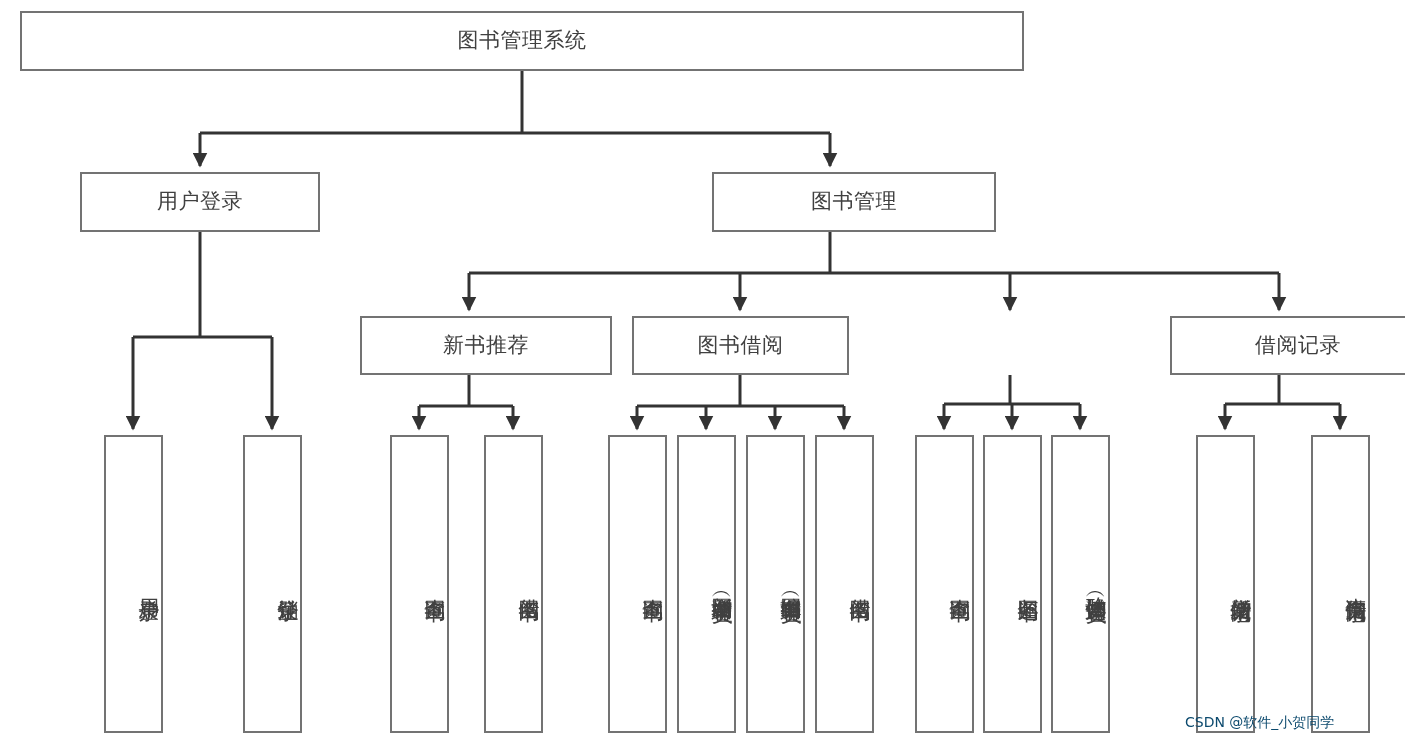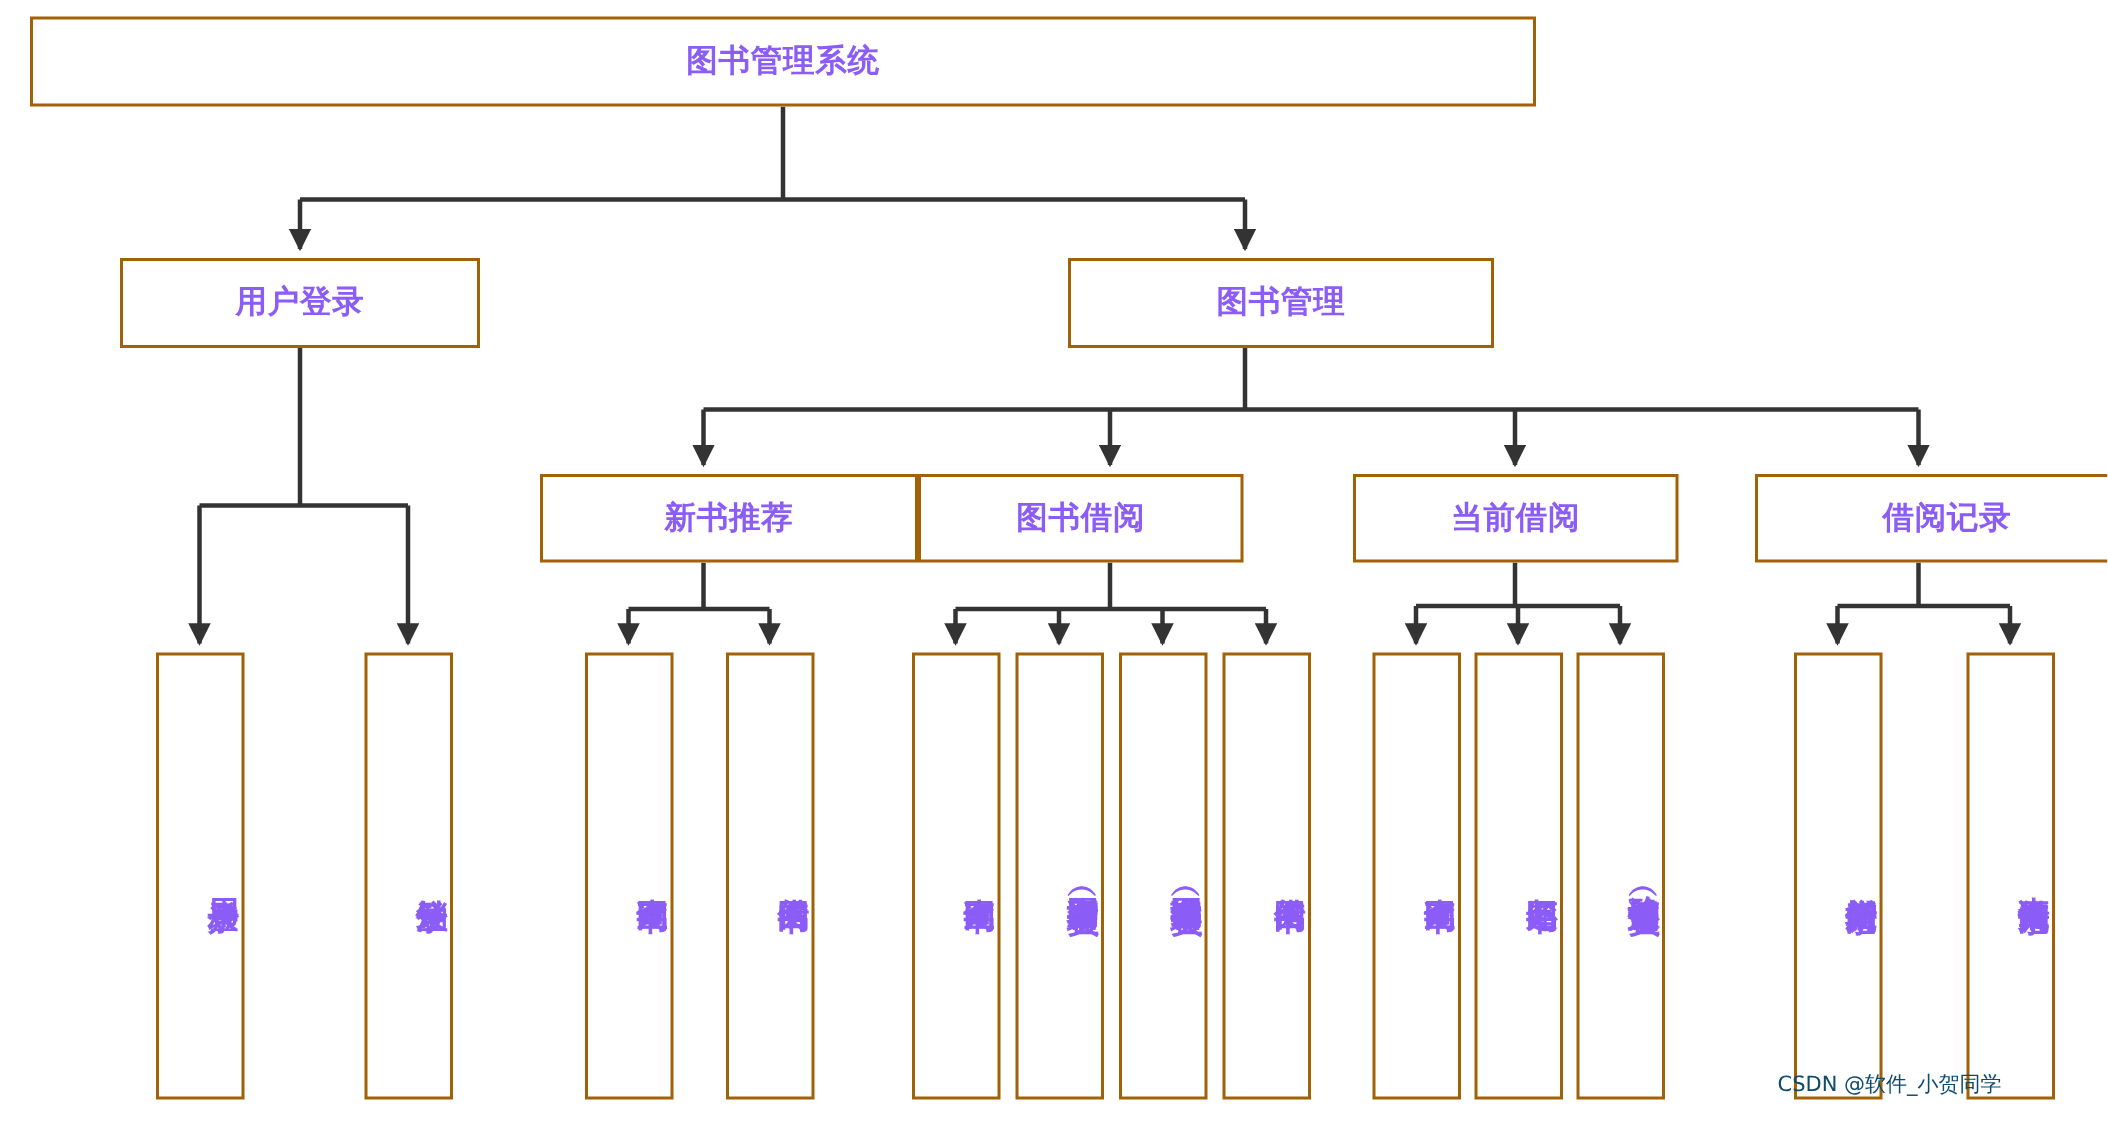--- a/index.html
+++ b/index.html
@@ -21,28 +21,27 @@
   #edge-layer {
     position: absolute;
     left: 0;
     top: 0;
     width: 1405px;
     height: 747px;
   }
   .node {
     position: absolute;
     box-sizing: border-box;
-    border: 2px solid #a16207;
+    border: 2px solid #737373;
     background: #ffffff;
     display: flex;
     align-items: center;
     justify-content: center;
-    color: #8b5cf6;
+    color: #404040;
     z-index: 2;
-    font-weight: bold;
   }
   .node-h {
     font-size: 21px;
     line-height: 1.1;
     letter-spacing: 0.5px;
     white-space: nowrap;
   }
   .node-v {
     writing-mode: vertical-rl;
     text-orientation: upright;
@@ -75,21 +74,21 @@
     left: 712px;
     top: 172px;
     width: 284px;
     height: 60px;
   }
   .lvl3 {
     top: 316px;
     height: 59px;
   }
   #node-new-book-rec { left: 360px; width: 252px; }
-  #node-book-borrow  { left: 612px; width: 217px; }
+  #node-book-borrow  { left: 632px; width: 217px; }
   #node-current-borrow { left: 902px; width: 217px; }
   #node-borrow-record { left: 1170px; width: 256px; }
 
   .leaf {
     top: 435px;
     height: 298px;
     width: 59px;
   }
   #leaf-user-login      { left: 104px; }
   #leaf-logout-login    { left: 243px; }
@@ -181,23 +180,20 @@
   <div class="node node-h" id="node-book-manage">
     <span>图书管理</span>
   </div>
 
   <div class="node node-h lvl3" id="node-new-book-rec">
     <span>新书推荐</span>
   </div>
   <div class="node node-h lvl3" id="node-book-borrow">
     <span>图书借阅</span>
   </div>
-  <div class="node node-h lvl3" id="node-current-borrow">
-    <span>当前借阅</span>
-  </div>
   <div class="node node-h lvl3" id="node-borrow-record">
     <span>借阅记录</span>
   </div>
 
   <div class="node node-v leaf" id="leaf-user-login">
     <span class="vlabel">用户登录</span>
   </div>
   <div class="node node-v leaf" id="leaf-logout-login">
     <span class="vlabel">注销登录</span>
   </div>

